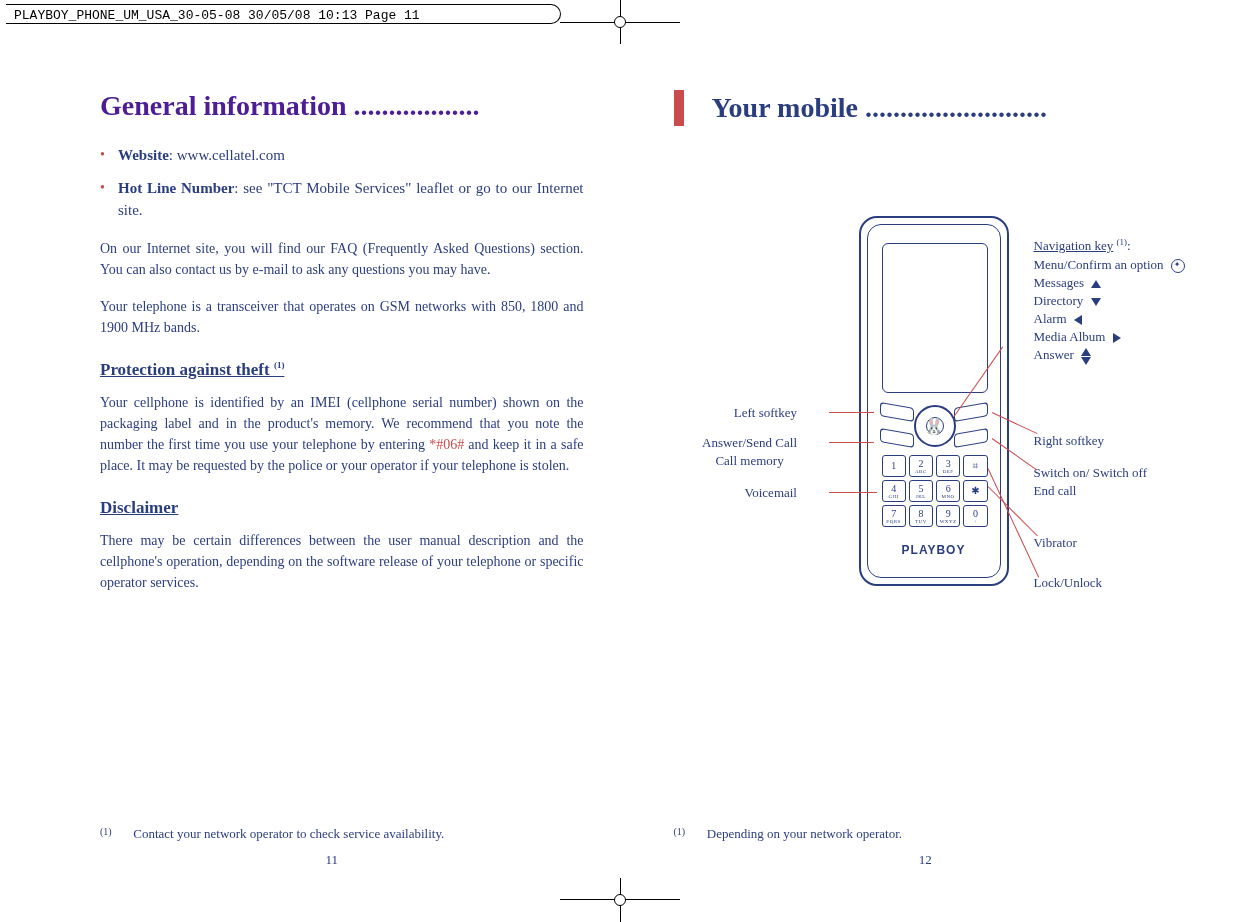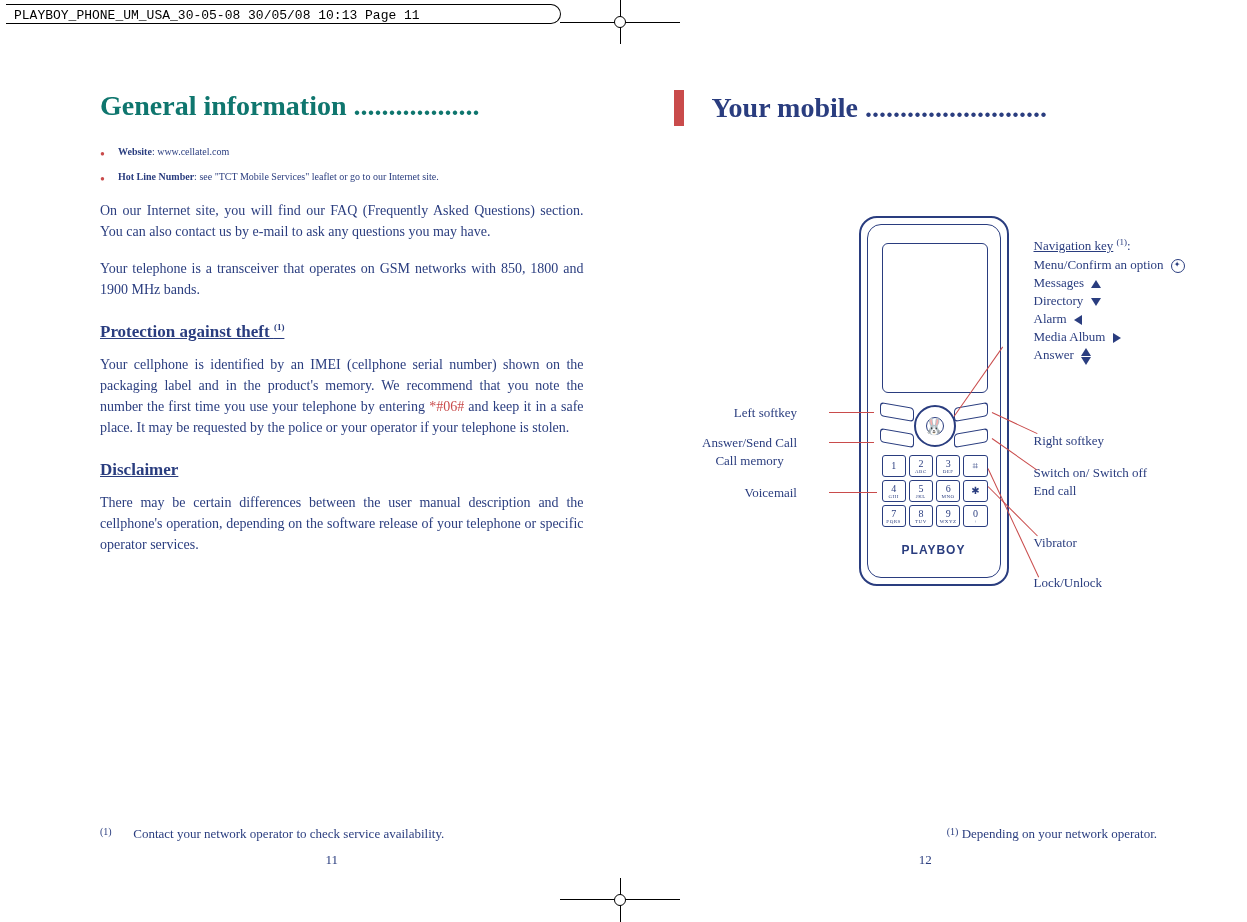--- a/index.html
+++ b/index.html
@@ -54,41 +54,41 @@
     flex: 1;
     padding: 30px 50px 0 70px;
     position: relative;
     color: #2a3d7f;
   }
   .page.right { padding: 30px 60px 0 40px; }
 
   h1 {
     font-size: 28px;
     font-weight: bold;
-    color: #0f766e;
+    color: #4c1d95;
     margin-bottom: 22px;
     white-space: nowrap;
     overflow: hidden;
   }
   h2 {
     font-size: 17px;
     font-weight: bold;
     color: #2a3d7f;
     margin: 22px 0 12px;
     text-decoration: underline;
   }
   .bullet-list { list-style: none; margin-bottom: 16px; }
-  .bullet-list li { position: relative; padding-left: 18px; font-size: 10px; line-height: 1.5; margin-bottom: 10px; text-align: justify;}
+  .bullet-list li { position: relative; padding-left: 18px; font-size: 15px; line-height: 1.5; margin-bottom: 10px; text-align: justify;}
   .bullet-list li::before { content: "•"; color: #c94b4b; position: absolute; left: 0; font-size: 14px; }
   .para { font-size: 14px; line-height: 1.5; margin-bottom: 16px; text-align: justify; }
   .hl { color: #c94b4b; }
   sup { font-size: 9px; vertical-align: super; }
 
   .footnote-row { position: absolute; bottom: 40px; left: 70px; right: 50px; font-size: 13px; }
-  .page.right .footnote-row { left: 40px; right: 60px; text-align: right; }
+  .page.right .footnote-row { left: 40px; right: 60px; }
   .fn-marker { display: inline-block; width: 30px; vertical-align: top; font-size: 10px;}
   .fn-text { display: inline-block; }
   .pagenum { position: absolute; bottom: 14px; left: 0; right: 0; text-align: center; font-size: 13px; }
 
   
   .chapter-bar {
     display: inline-block;
     width: 10px;
     height: 36px;
     background: #c94b4b;

